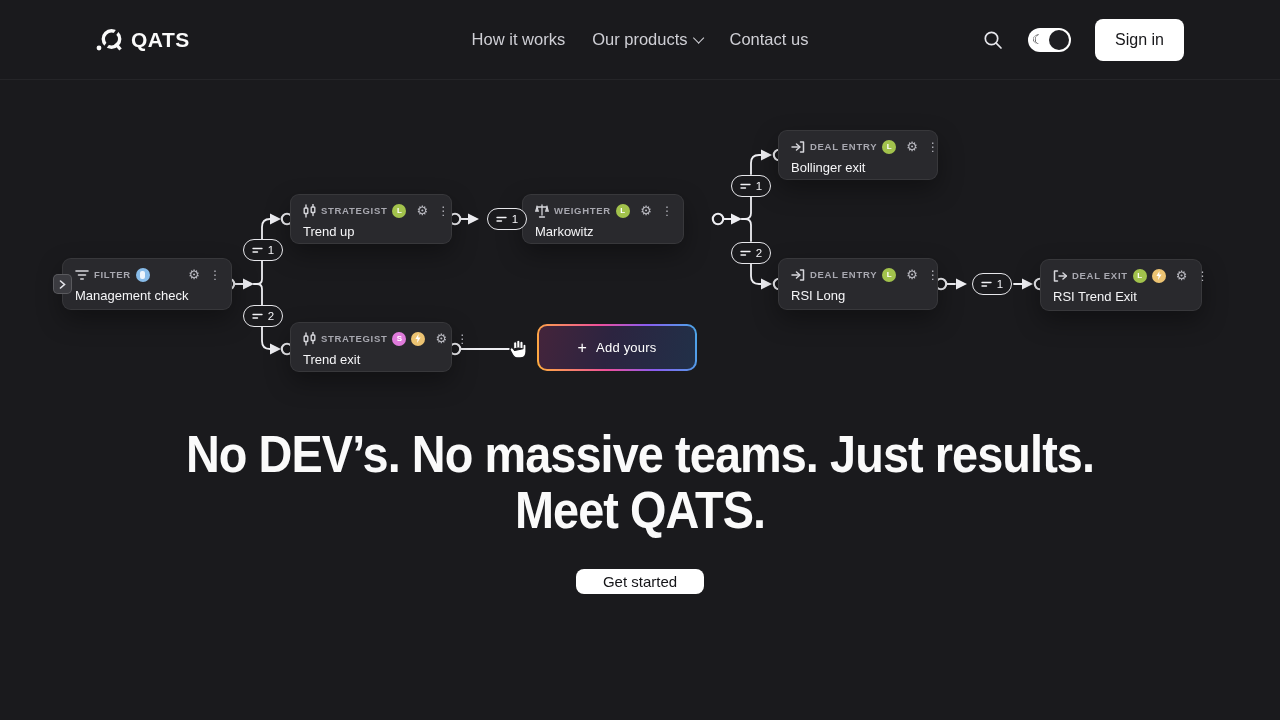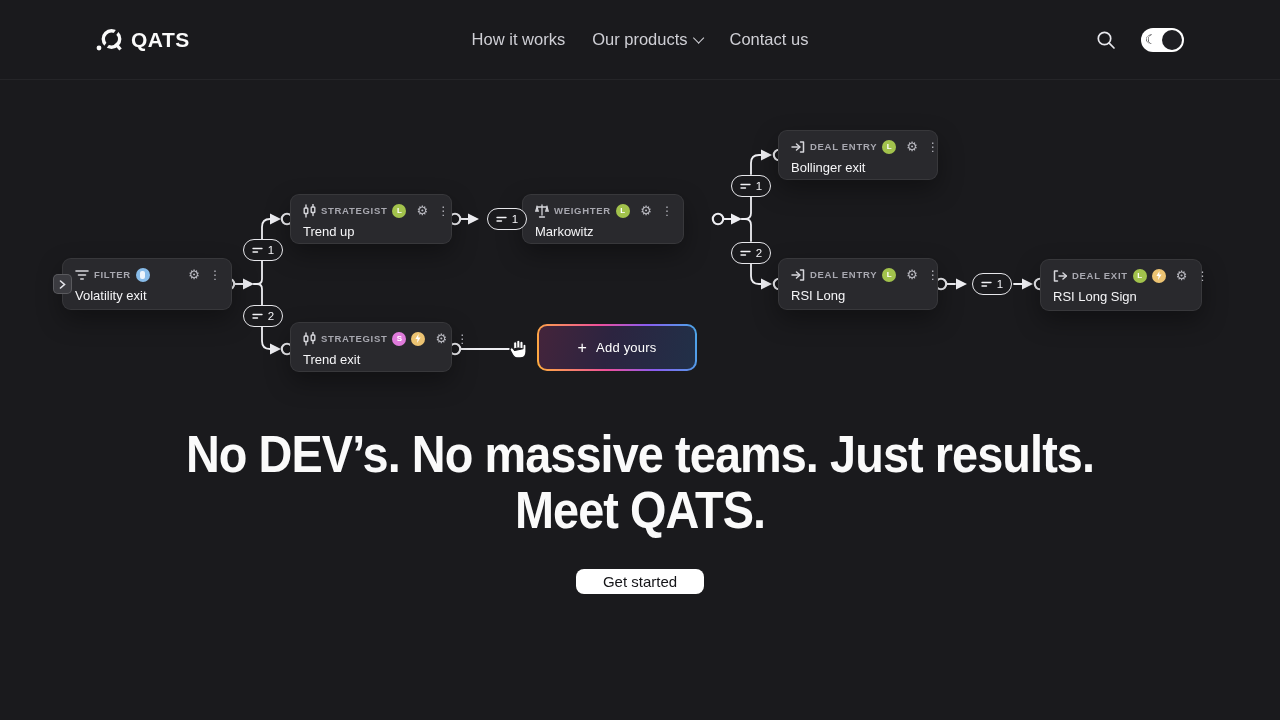--- a/index.html
+++ b/index.html
@@ -101,20 +101,21 @@
       <span class="search-btn">
         <svg width="22" height="22" viewBox="0 0 22 22" fill="none" stroke="#e7e7ec" stroke-width="1.7" stroke-linecap="round">
           <circle cx="9.5" cy="9.5" r="6.2"></circle>
             <line x1="14.2" y1="14.2" x2="19" y2="19"></line>
         </svg>
       </span>
       <span class="toggle">
         <span class="moon">☾</span>
         <span class="knob"></span>
       </span>
+      <button class="signin">Sign in</button>
     </div>
   </div>
 
   <div class="stage">
 
     <svg class="wires" width="1280" height="720" viewBox="0 0 1280 720">
       <g fill="none" stroke="#eeeef2" stroke-width="1.8" stroke-linecap="round">
         <path d="M235 284 H243"></path>
         <path d="M254 284 h3 q5 0 5 -5 v-19"></path>
         <path d="M254 284 h3 q5 0 5 5 v17"></path>
@@ -173,21 +174,21 @@
             </svg>
         </span>
         <span class="ntype">FILTER</span>
         <span class="badge b-blue">
             <span class="blue-glyph"></span>
           </span>
         <span class="spacer"></span>
         <span class="gear">⚙</span>
         <span class="dots">⋮</span>
       </div>
-      <div class="nname">Volatility exit</div>
+      <div class="nname">Management check</div>
     </div>
 
     <div class="node" style="left:290px;top:194px;width:162px;height:50px">
       <div class="node-head">
         <span class="nicon">
           <svg width="13" height="14" viewBox="0 0 13 14" stroke="#d6d6db" stroke-width="1.4" fill="none" stroke-linecap="round">
               <line x1="3" y1="1" x2="3" y2="4"></line>
               <rect x="1.2" y="4" width="3.6" height="5.5" rx="0.8"></rect>
               <line x1="3" y1="9.5" x2="3" y2="13"></line>
               <line x1="10" y1="0.5" x2="10" y2="3"></line>
@@ -299,21 +300,21 @@
         <span class="badge b-green">L</span>
         <span class="badge b-yellow">
           <svg width="6" height="9" viewBox="0 0 6 9">
               <path d="M3.6 0 L0.4 5 H2.6 L2 9 L5.6 3.6 H3.2 Z" fill="#fff"></path>
             </svg>
         </span>
         <span class="spacer"></span>
         <span class="gear">⚙</span>
         <span class="dots">⋮</span>
       </div>
-      <div class="nname">RSI Long Sign</div>
+      <div class="nname">RSI Trend Exit</div>
     </div>
 
     <div class="pill" style="left:243px;top:239px">
       <span class="picon">
           <svg width="11" height="10" viewBox="0 0 11 10" stroke="#f2f2f5" stroke-width="1.4" stroke-linecap="round">
             <line x1="1" y1="3.5" x2="10" y2="3.5"></line>
             <line x1="1" y1="7" x2="5.5" y2="7"></line>
           </svg>
         </span>
       <span>1</span>

